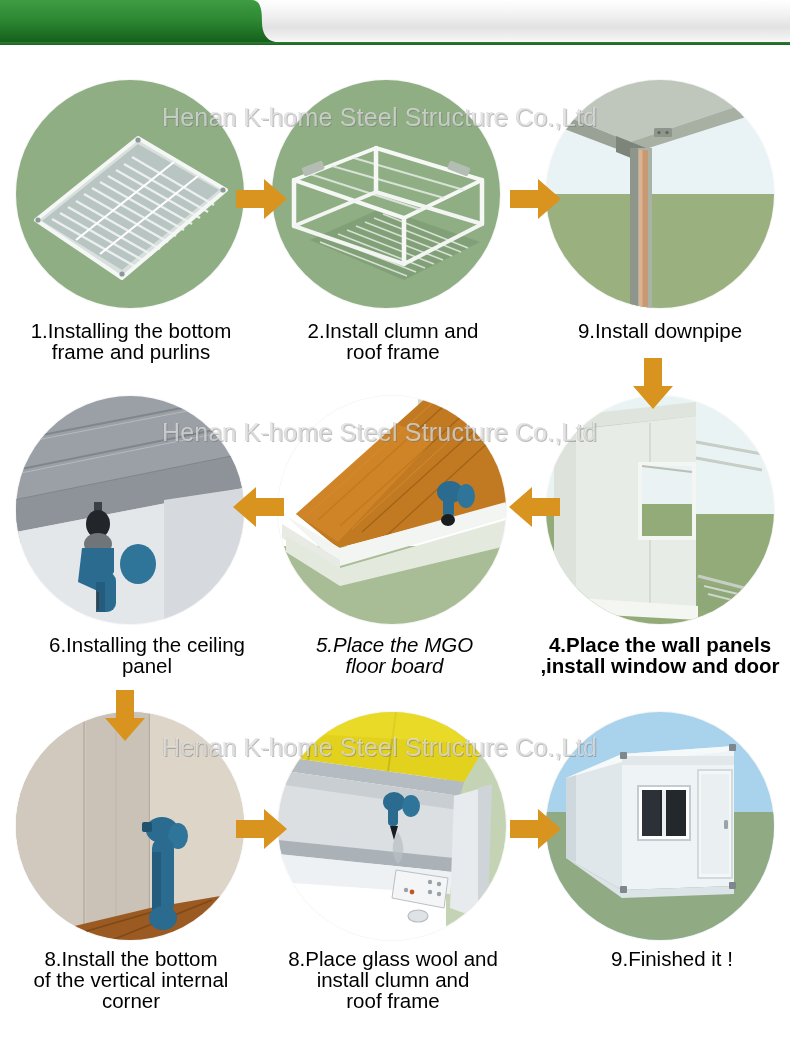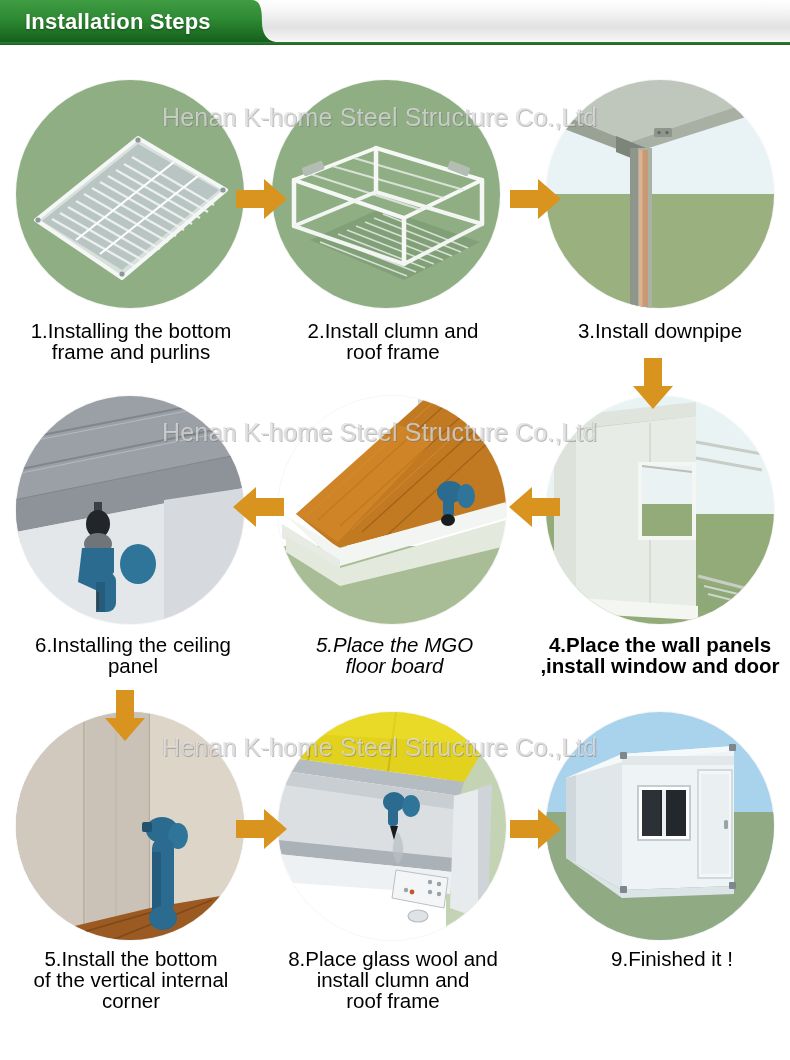--- a/index.html
+++ b/index.html
@@ -100,21 +100,20 @@
     <defs>
       <linearGradient id="gGreen" x1="0" y1="0" x2="0" y2="1">
         <stop offset="0%" stop-color="#3f9c43"></stop>
         <stop offset="45%" stop-color="#2e8a33"></stop>
         <stop offset="100%" stop-color="#15601c"></stop>
       </linearGradient>
     </defs>
     <path d="M0,0 L252,0 C262,0 262,14 262,22 C262,32 266,42 278,42 L0,42 Z" fill="url(#gGreen)"></path>
   </svg>
   <div id="header-rule"></div>
-  <div id="header-title">Installation Steps</div>
 </div>
 
 <div class="circle-wrap" style="left:16px;top:80px;width:228px;height:228px;">
   <div class="scene">
     <svg viewBox="0 0 228 228">
       <rect width="228" height="228" fill="#8fae84"></rect>
       <g>
 
         <polygon points="20,140 122,58 210,110 106,198" fill="#d8e0dc" stroke="#9aa8a4" stroke-width="1.2"></polygon>
         <polygon points="26,141 122,64 203,110 106,190" fill="#b9c5c2"></polygon>
@@ -215,21 +214,21 @@
 
       <rect x="93" y="70" width="9" height="158" fill="#c89a74"></rect>
       <rect x="93" y="70" width="3.5" height="158" fill="#ddb290"></rect>
 
       <rect x="108" y="48" width="18" height="9" rx="1.5" fill="#8e968b"></rect>
       <circle cx="113" cy="52.5" r="1.6" fill="#5f655d"></circle>
       <circle cx="121" cy="52.5" r="1.6" fill="#5f655d"></circle>
     </svg>
   </div>
 </div>
-<div class="caption" style="left:530px;top:320px;width:260px;">3.Install downpipe</div>
+<div class="caption" style="left:530px;top:320px;width:260px;">9.Install downpipe</div>
 
 <div class="circle-wrap" style="left:546px;top:396px;width:228px;height:228px;">
   <div class="scene">
     <svg viewBox="0 0 228 228">
       <rect width="228" height="228" fill="#eaf3f4"></rect>
       <rect y="118" width="228" height="110" fill="#93ab78"></rect>
 
       <g stroke="#c7cec5" stroke-width="3" fill="none">
         <line x1="150" y1="46" x2="216" y2="58"></line>
         <line x1="150" y1="62" x2="216" y2="74"></line>
@@ -332,21 +331,21 @@
         <ellipse cx="82" cy="148" rx="14" ry="11" fill="#6f7579"></ellipse>
         <path d="M66,152 L98,152 L98,176 L84,196 L62,186 Z" fill="#2a6b8f"></path>
         <ellipse cx="122" cy="168" rx="18" ry="20" fill="#2f7499"></ellipse>
         <rect x="80" y="176" width="20" height="40" rx="9" fill="#2a6b8f"></rect>
         <rect x="80" y="186" width="9" height="30" fill="#235c7c"></rect>
         <line x1="82" y1="196" x2="82" y2="214" stroke="#3a4046" stroke-width="2"></line>
       </g>
     </svg>
   </div>
 </div>
-<div class="caption" style="left:2px;top:634px;width:262px;">6.Installing the ceiling
+<div class="caption" style="left:16px;top:634px;width:262px;">6.Installing the ceiling
 panel</div>
 
 <div class="circle-wrap" style="left:16px;top:712px;width:228px;height:228px;">
   <div class="scene">
     <svg viewBox="0 0 228 228">
       <rect width="228" height="228" fill="#cfc6bb"></rect>
 
       <polygon points="0,0 134,0 134,196 0,228" fill="#cbc2b7"></polygon>
       <polygon points="0,0 70,0 70,214 0,228" fill="#d2c9be"></polygon>
       <line x1="68" y1="0" x2="68" y2="216" stroke="#bdb4a9" stroke-width="2"></line>
@@ -366,21 +365,21 @@
         <ellipse cx="146" cy="118" rx="16" ry="13" fill="#2a6b8f"></ellipse>
         <ellipse cx="162" cy="124" rx="10" ry="13" fill="#2f7499"></ellipse>
         <rect x="136" y="126" width="22" height="76" rx="10" fill="#2a6b8f"></rect>
         <rect x="136" y="140" width="9" height="60" fill="#235c7c"></rect>
         <ellipse cx="147" cy="206" rx="14" ry="12" fill="#2a6b8f"></ellipse>
         <rect x="126" y="110" width="10" height="10" rx="2" fill="#1f5370"></rect>
       </g>
     </svg>
   </div>
 </div>
-<div class="caption" style="left:0px;top:948px;width:262px;">5.Install the bottom
+<div class="caption" style="left:0px;top:948px;width:262px;">8.Install the bottom
 of the vertical internal
 corner</div>
 
 <div class="circle-wrap" style="left:278px;top:712px;width:228px;height:228px;">
   <div class="scene">
     <svg viewBox="0 0 228 228">
       <rect width="228" height="228" fill="#ffffff"></rect>
       <rect x="168" width="60" height="228" fill="#c4d3b4"></rect>
 
       <polygon points="0,0 228,0 186,70 0,44" fill="#e3d21d"></polygon>

